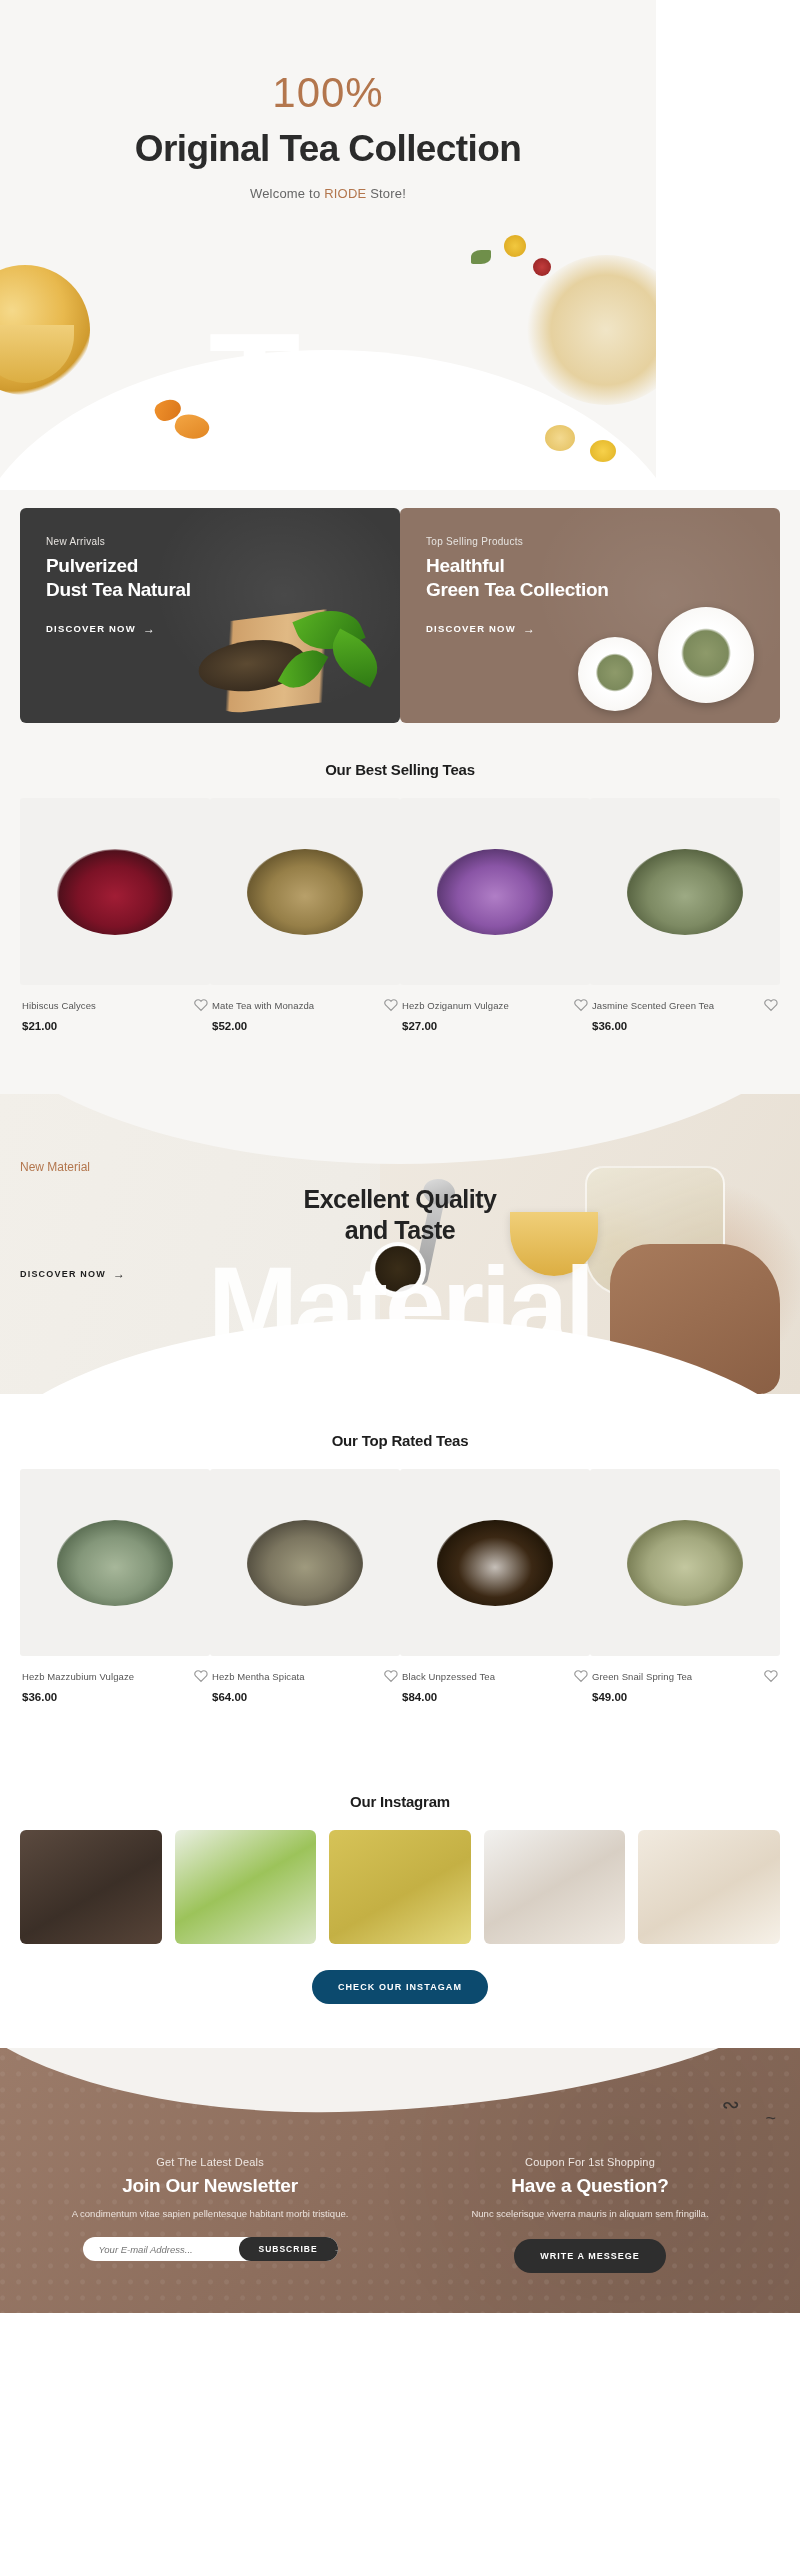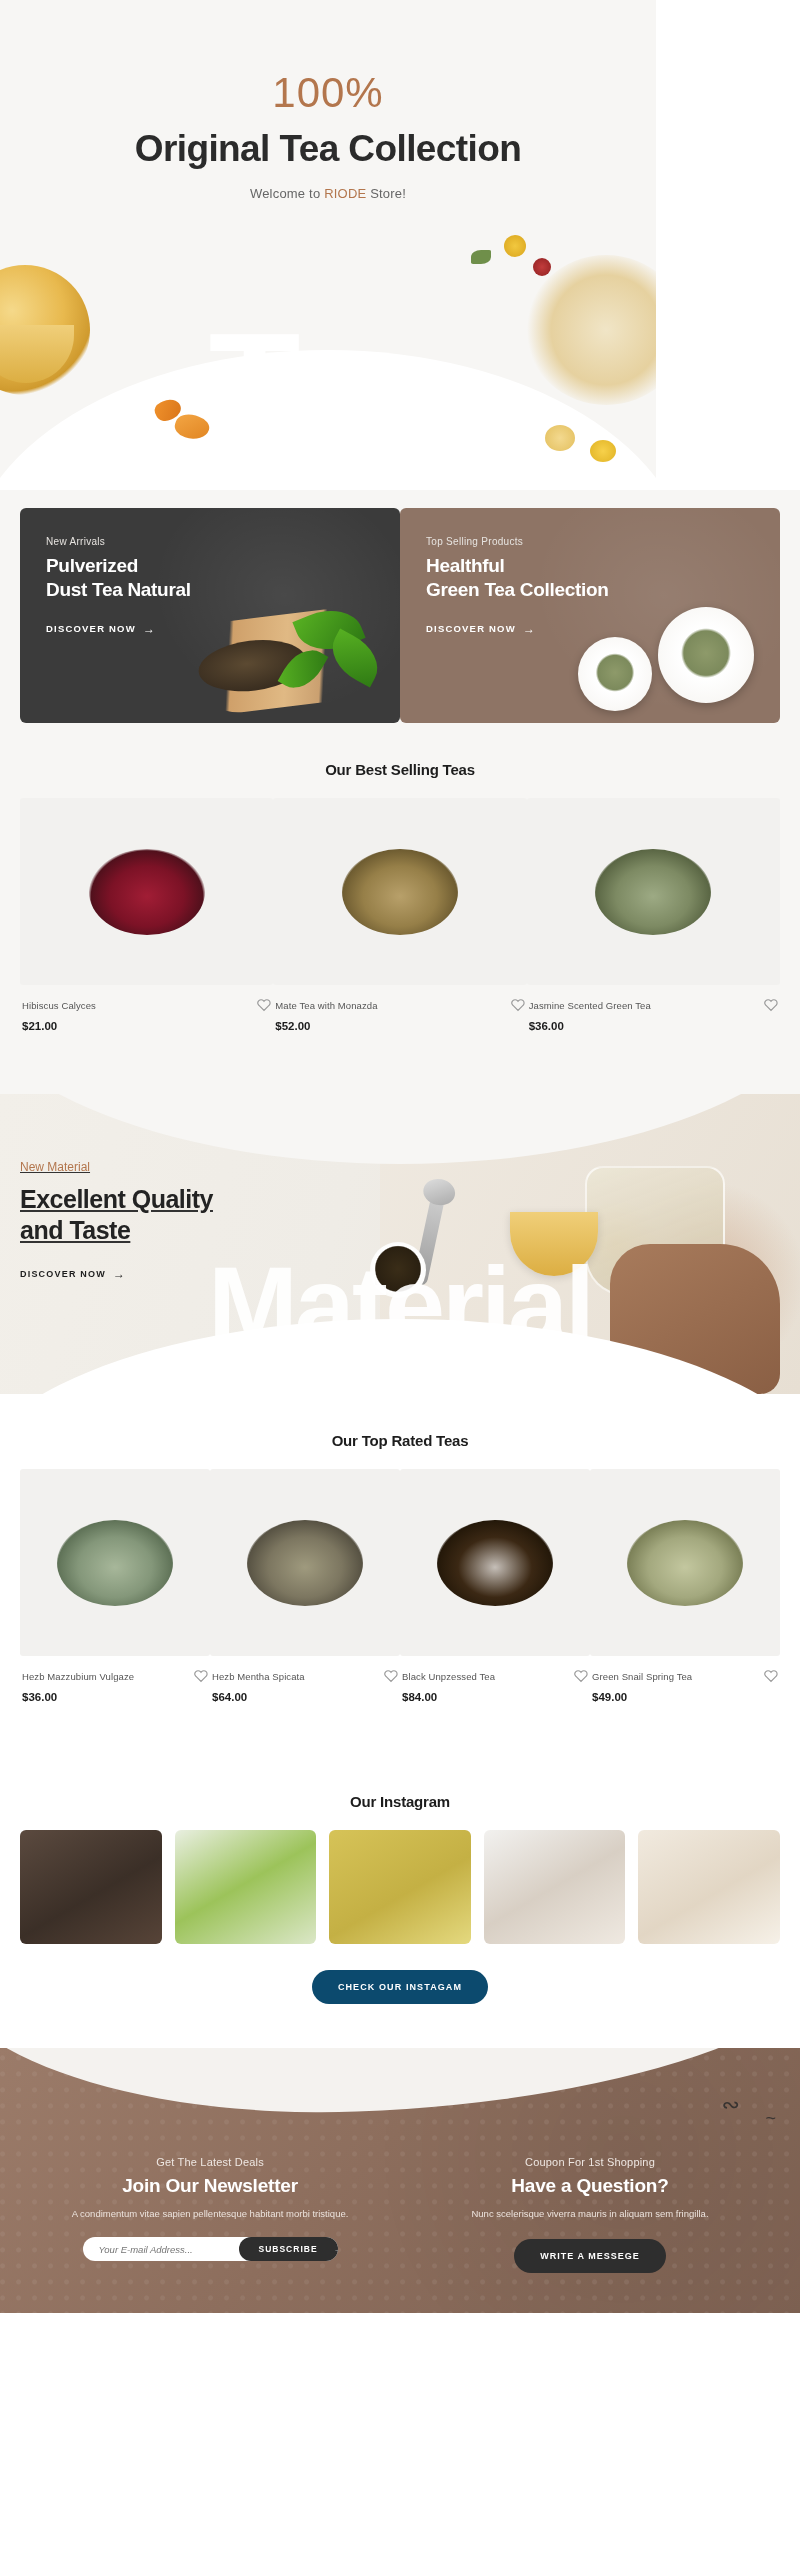--- a/index.html
+++ b/index.html
@@ -197,23 +197,23 @@
   }
   .mat-top-curve {
     position:absolute; left:-5%; width:110%; top:-120px; height:190px;
     background:#f7f6f4; border-radius: 0 0 50% 50% / 0 0 100% 100%;
     z-index:4;
   }
   .mat-bottom-curve {
     position:absolute; left:-5%; width:110%; bottom:-105px; height:180px;
     background:#ffffff; border-radius: 50% 50% 0 0 / 100% 100% 0 0; z-index:5;
   }
-  .mat-text { position: relative; z-index: 6; width:760px; margin:0 auto; padding-top: 66px; text-decoration: underline; }
+  .mat-text { position: relative; z-index: 6; width:760px; margin:0 auto; padding-top: 66px; }
   .mat-kicker { color:#b3764d; font-size:12px; margin-bottom:10px; }
-  .mat-title { font-size:25px; font-weight:800; color:#232323; line-height:1.25; letter-spacing:-.5px; }
+  .mat-title { font-size:25px; font-weight:800; color:#232323; line-height:1.25; letter-spacing:-.5px;text-align:center; }
   .mat-cta {
     margin-top:20px; font-size:9px; font-weight:700; color:#1d1d1d;
     letter-spacing:1.2px; display:inline-flex; align-items:center; gap:7px; cursor:pointer;
   }
   .wm-material { top: 148px; color: rgba(255,255,255,.92); z-index:3; font-size: 108px; }
   .mat-photo {
     position:absolute; right:0; top:0; width:420px; height:300px; z-index:2;
     background:
       radial-gradient(circle at 78% 62%, rgba(198,152,118,.55) 0%, rgba(198,152,118,0) 26%),
       radial-gradient(circle at 56% 50%, rgba(226,196,122,.75) 0%, rgba(226,196,122,0) 16%),
@@ -396,20 +396,32 @@
           </div>
         <div class="product-meta">
           <span class="product-name">Mate Tea with Monazda</span>
           <svg class="heart" viewBox="0 0 24 24" fill="none" stroke="#9a9a9a" stroke-width="2">
               <path d="M20.8 4.6a5.5 5.5 0 0 0-7.8 0L12 5.7l-1-1.1a5.5 5.5 0 0 0-7.8 7.8l1.1 1L12 21.2l7.7-7.8 1.1-1a5.5 5.5 0 0 0 0-7.8z"></path>
             </svg>
         </div>
         <div class="product-price">$52.00</div>
       </div>
 
+      <div class="product">
+        <div class="product-thumb">
+            <div class="tea-pile tp-oziganum"></div>
+          </div>
+        <div class="product-meta">
+          <span class="product-name">Hezb Oziganum Vulgaze</span>
+          <svg class="heart" viewBox="0 0 24 24" fill="none" stroke="#9a9a9a" stroke-width="2">
+              <path d="M20.8 4.6a5.5 5.5 0 0 0-7.8 0L12 5.7l-1-1.1a5.5 5.5 0 0 0-7.8 7.8l1.1 1L12 21.2l7.7-7.8 1.1-1a5.5 5.5 0 0 0 0-7.8z"></path>
+            </svg>
+        </div>
+        <div class="product-price">$27.00</div>
+      </div>
 
       <div class="product">
         <div class="product-thumb">
             <div class="tea-pile tp-jasmine"></div>
           </div>
         <div class="product-meta">
           <span class="product-name">Jasmine Scented Green Tea</span>
           <svg class="heart" viewBox="0 0 24 24" fill="none" stroke="#9a9a9a" stroke-width="2">
               <path d="M20.8 4.6a5.5 5.5 0 0 0-7.8 0L12 5.7l-1-1.1a5.5 5.5 0 0 0-7.8 7.8l1.1 1L12 21.2l7.7-7.8 1.1-1a5.5 5.5 0 0 0 0-7.8z"></path>
             </svg>

